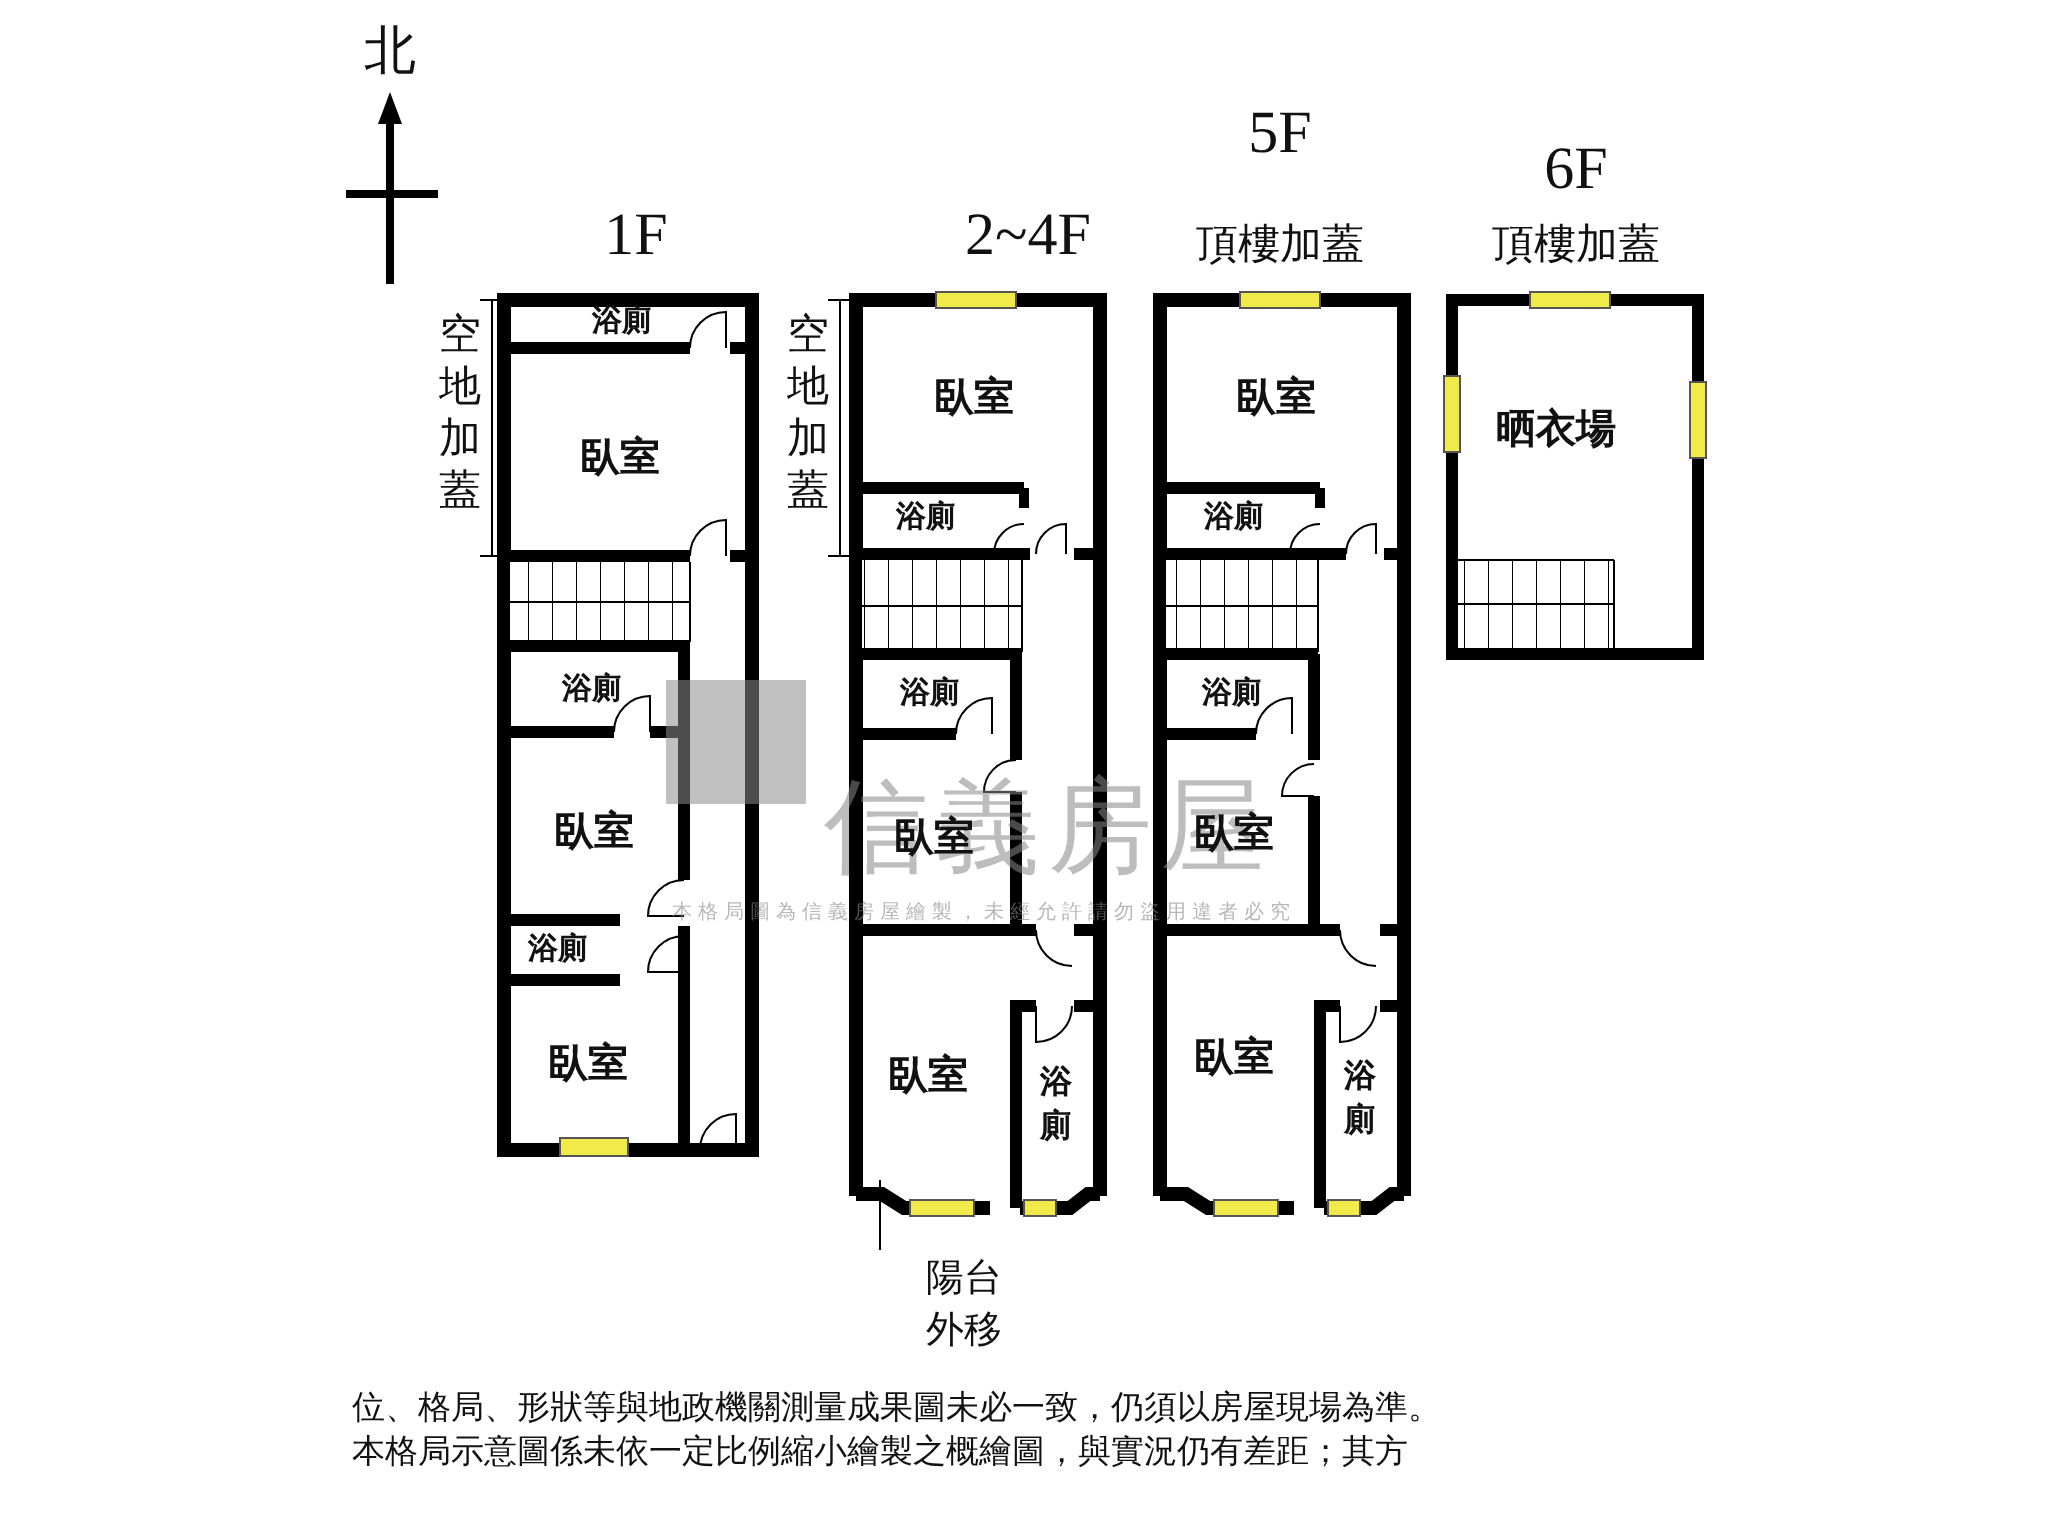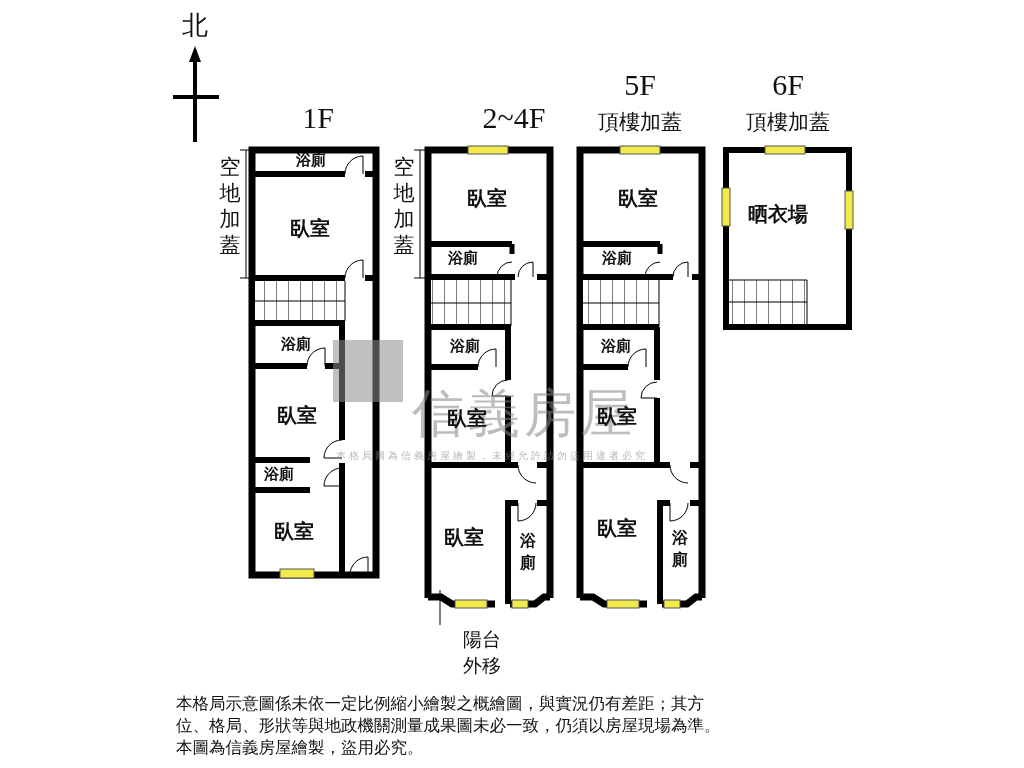--- a/index.html
+++ b/index.html
@@ -159,21 +159,21 @@
 </svg>
 
 <div class="wm-logo"></div>
 <div class="wm-text">信義房屋</div>
 <div class="wm-small">本格局圖為信義房屋繪製，未經允許請勿盜用違者必究</div>
 
 <div class="abs" style="left:182px;top:8px;font-size:26px;">北</div>
 
 <div class="floor-title" style="left:278px;top:103px;width:80px;text-align:center;">1F</div>
 <div class="floor-title" style="left:464px;top:103px;width:100px;">2~4F</div>
-<div class="floor-title" style="left:600px;top:70px;width:80px;">5F</div>
+<div class="floor-title" style="left:600px;top:52px;width:80px;">5F</div>
 <div class="floor-sub" style="left:582px;top:112px;width:116px;">頂樓加蓋</div>
 <div class="floor-title" style="left:748px;top:70px;width:80px;">6F</div>
 <div class="floor-sub" style="left:730px;top:112px;width:116px;">頂樓加蓋</div>
 
 <div class="vlabel" style="left:218px;top:154px;">
   <div>空</div>
   <div>地</div>
   <div>加</div>
   <div>蓋</div>
 </div>
@@ -205,16 +205,15 @@
 <div class="room" style="left:618px;top:188px;">臥室</div>
 <div class="room small" style="left:602px;top:251px;">浴廁</div>
 <div class="room small" style="left:601px;top:339px;">浴廁</div>
 <div class="room" style="left:597px;top:406px;">臥室</div>
 <div class="room" style="left:597px;top:518px;">臥室</div>
 <div class="room vert" style="left:671px;top:527px;">浴廁</div>
 
 <div class="room" style="left:748px;top:204px;">晒衣場</div>
 
 <div class="note">
+  <div>位、格局、形狀等與地政機關測量成果圖未必一致，仍須以房屋現場為準。</div>
   <div>本格局示意圖係未依一定比例縮小繪製之概繪圖，與實況仍有差距；其方</div>
-  <div>位、格局、形狀等與地政機關測量成果圖未必一致，仍須以房屋現場為準。</div>
-  <div>本圖為信義房屋繪製，盜用必究。</div>
 </div>
 
 </body></html>

